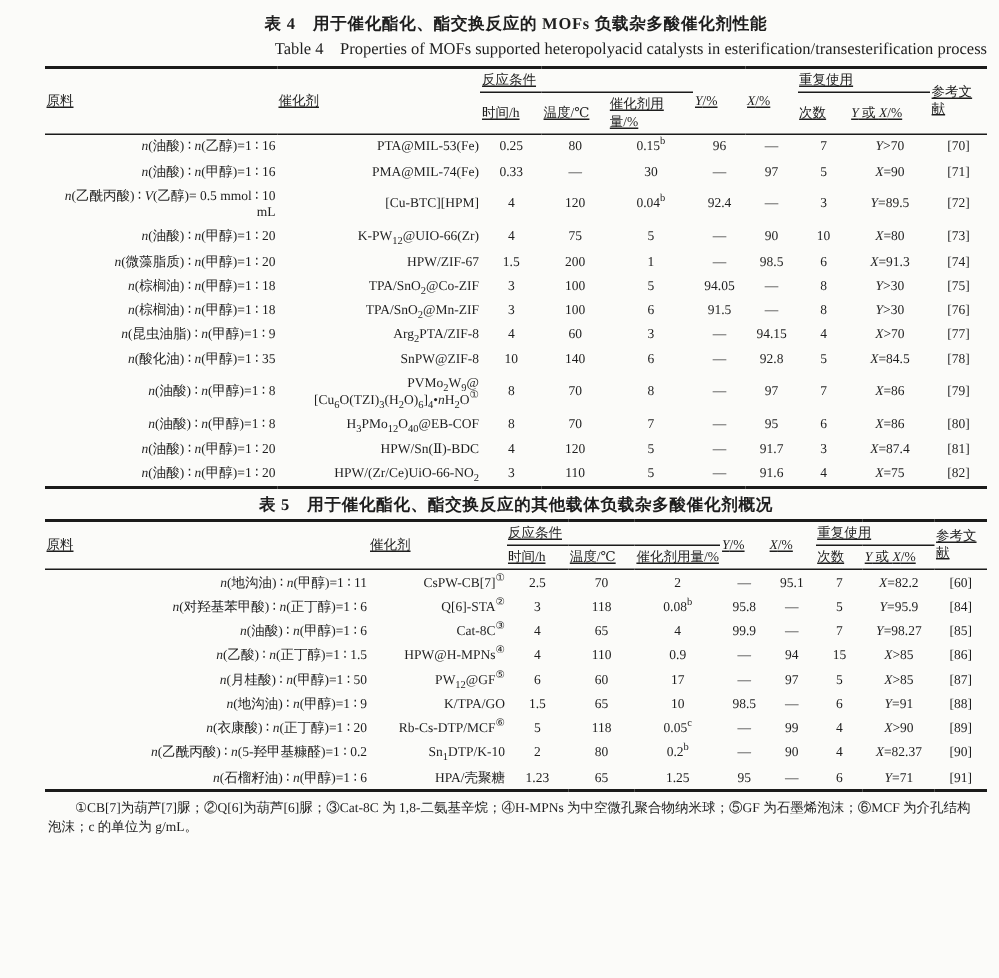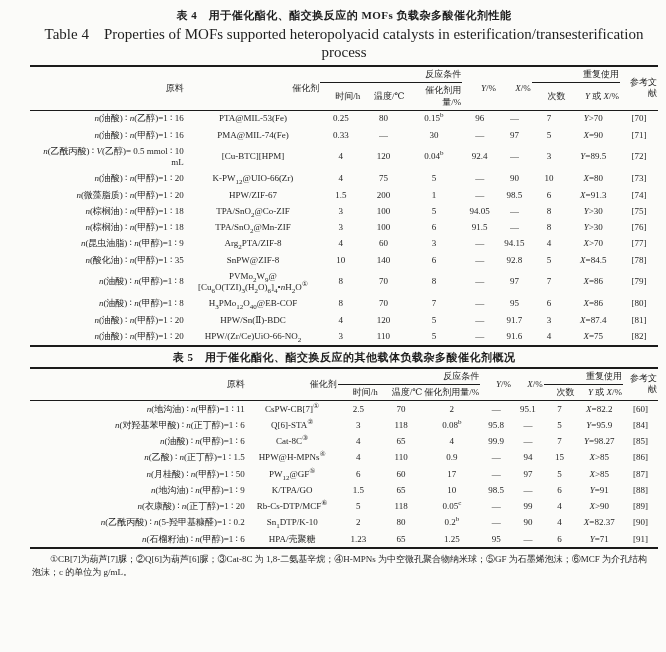--- a/index.html
+++ b/index.html
@@ -9,34 +9,34 @@
     color:#1e1e1e;
     font-family:"Liberation Serif","DejaVu Serif",serif;
     overflow:hidden;
   }
   .page{padding:5px 8px;margin-left:22px;}
   .t-zh{
     text-align:center;font-size:11px;font-weight:700;
     letter-spacing:.5px;margin:3px 0 2px;
   }
   .t-en{
-    text-align:center;font-size:15px;font-weight:400;margin:0 0 4px;
+    text-align:right;font-size:11px;font-weight:400;margin:0 0 4px;
   }
   table{
     width:100%;border-collapse:collapse;table-layout:fixed;
     font-size:9px;line-height:1.25;
   }
   thead tr:first-child th{border-top:2px solid #1b1b1b;}
-  th{font-weight:400;text-align:right;padding:2px 1px;vertical-align:middle;}
+  th{font-weight:400;text-align:left;padding:2px 1px;vertical-align:middle;text-decoration:underline;}
   .hb{border-bottom:1px solid #1b1b1b;}
   .grp{border-bottom:1px solid #1b1b1b;}
   td{padding:2.5px 1px;text-align:center;vertical-align:middle;}
   tbody tr:last-child td{border-bottom:2px solid #1b1b1b;}
   td.c0{text-align:right;padding-left:13px;}
-  td.c1{text-align:center;padding-left:2px;overflow-wrap:anywhere;}
+  td.c1{text-align:right;padding-left:2px;overflow-wrap:anywhere;}
   sub,sup{font-size:7px;line-height:0;}
   .footnote{
     font-size:9px;line-height:1.45;text-indent:2em;
     margin:4px 2px 8px;
   }
   .tbl-wrap{margin-bottom:2px;}
   
   .tbl4 col.w0{width:24.5%}.tbl4 col.w1{width:21.5%}
   .tbl4 col.w2{width:6.5%}.tbl4 col.w3{width:7%}
   .tbl4 col.w4{width:9%}.tbl4 col.w5{width:5.5%}

